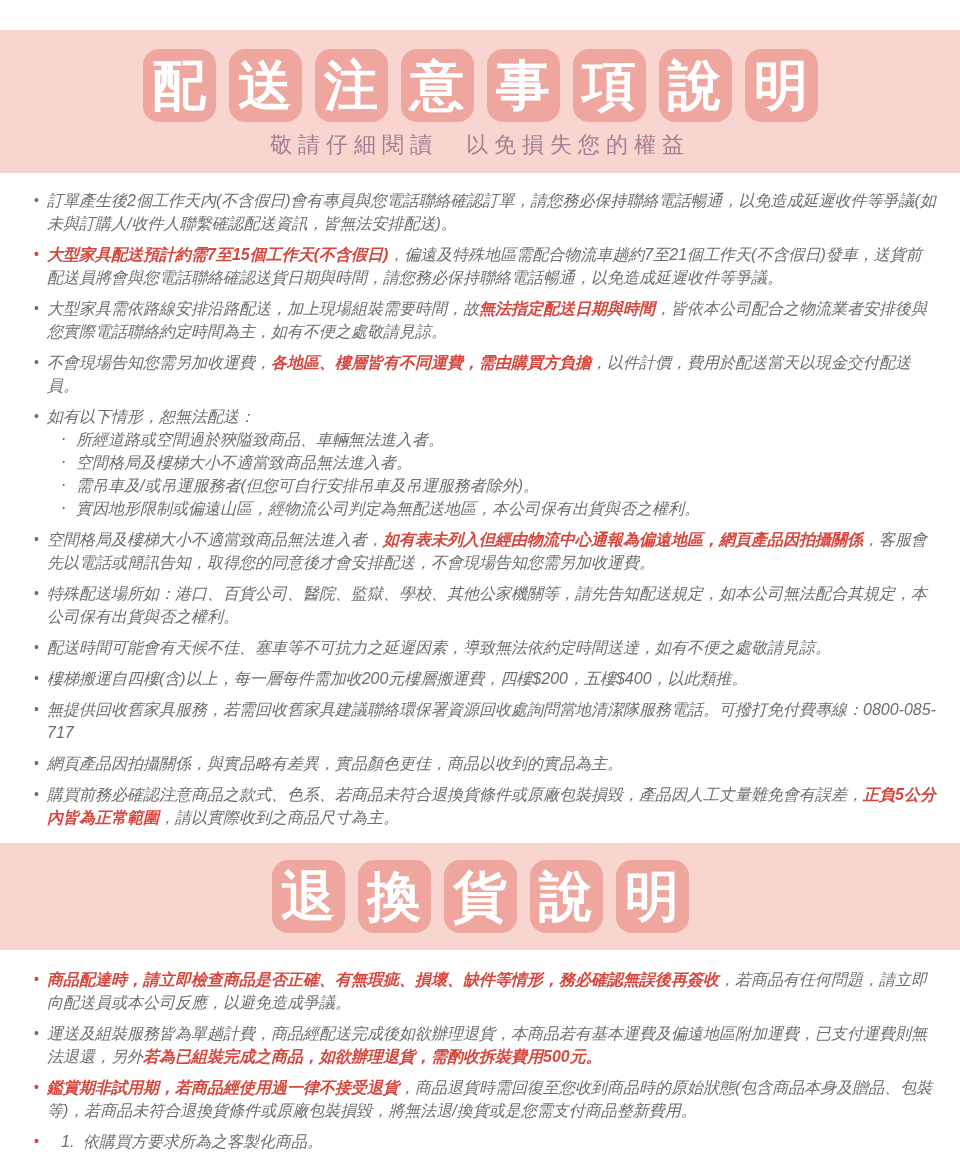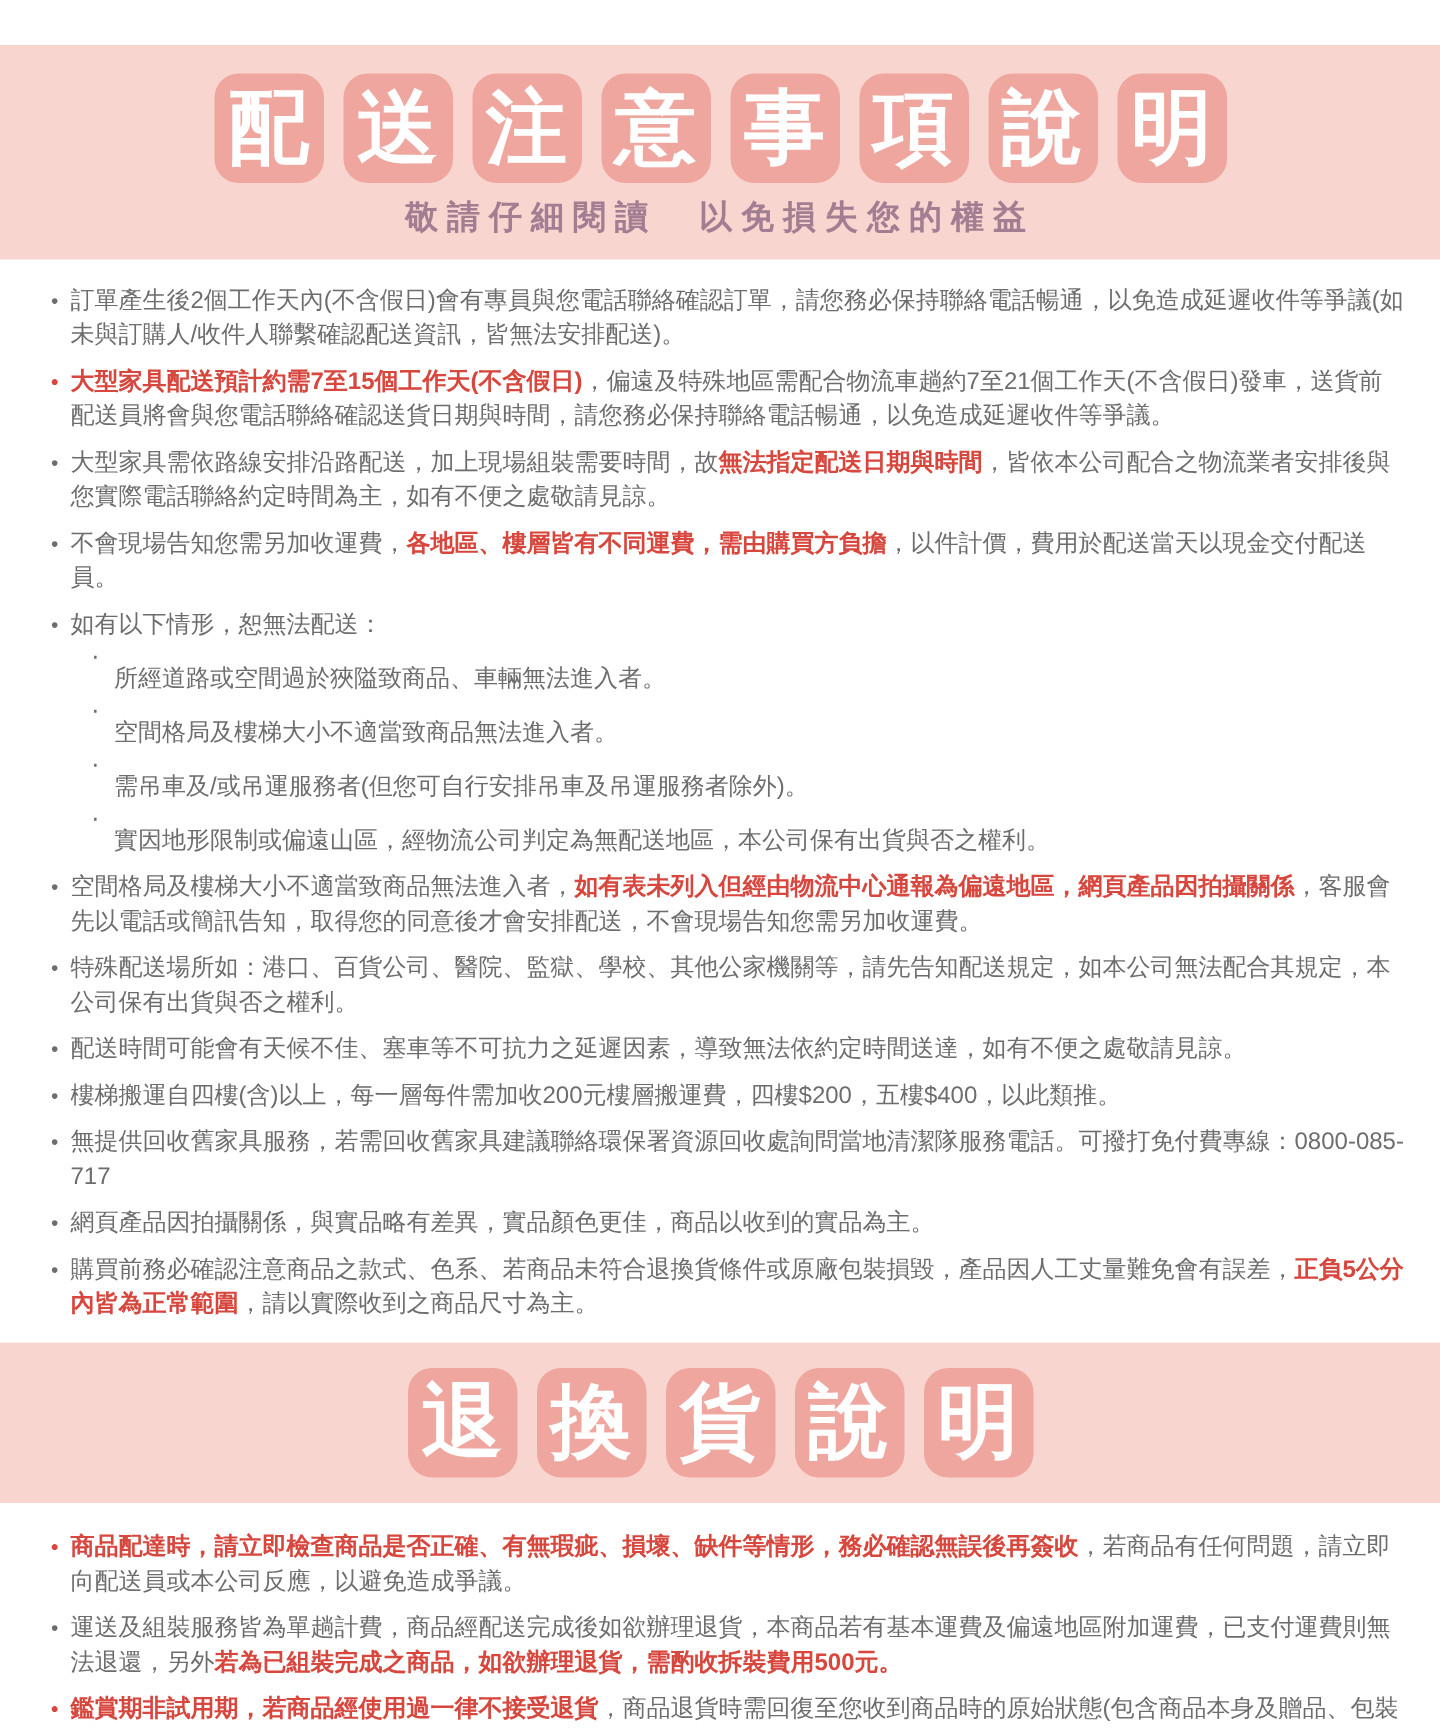--- a/index.html
+++ b/index.html
@@ -37,21 +37,21 @@
     font-size: 54px;
     font-weight: bold;
     line-height: 73px;
     text-align: center;
     flex: none;
   }
   .subtitle {
     margin-top: 8px;
     color: var(--subtitle-text, #a37d91);
     font-size: 22px;
-    font-weight: bold;
+    font-weight: normal;
     letter-spacing: 6px;
   }
   .bullet-list {
     padding: 16px 24px 14px 34px;
     color: var(--body-text, #6d6d6d);
     font-size: 16px;
     line-height: 23px;
   }
   .bullet-list.second {
     padding-top: 18px;
@@ -63,39 +63,39 @@
   .bullet-item:last-child {
     margin-bottom: 0;
   }
   .bullet-marker {
     flex: none;
     width: 13px;
     font-size: 14px;
   }
   .bullet-text {
     flex: 1;
+    font-style: italic;
   }
   .seg-red {
     color: var(--highlight-red, #d7473e);
     font-weight: bold;
   }
   .sub-item {
     display: flex;
     margin-left: 14px;
   }
   .sub-marker {
     flex: none;
     width: 15px;
   }
   .sub-marker.num {
     width: 22px;
   }
   .sub-text {
     flex: 1;
-    margin-top: 13px;
   }
 </style>
 </head>
 <body>
 
 <div class="page">
 
   <section>
     <div class="banner">
       <div class="title-row" id="delivery-title-row">

